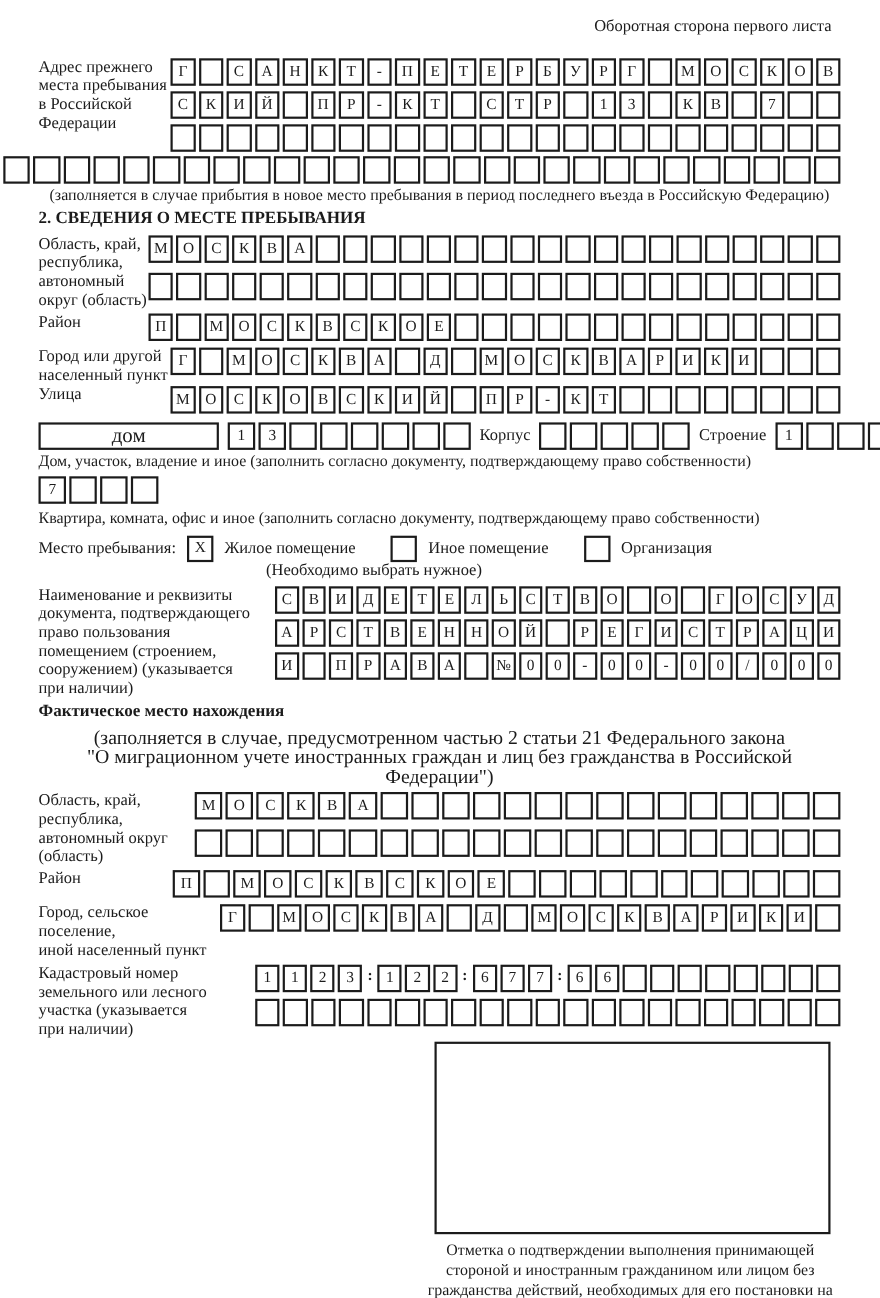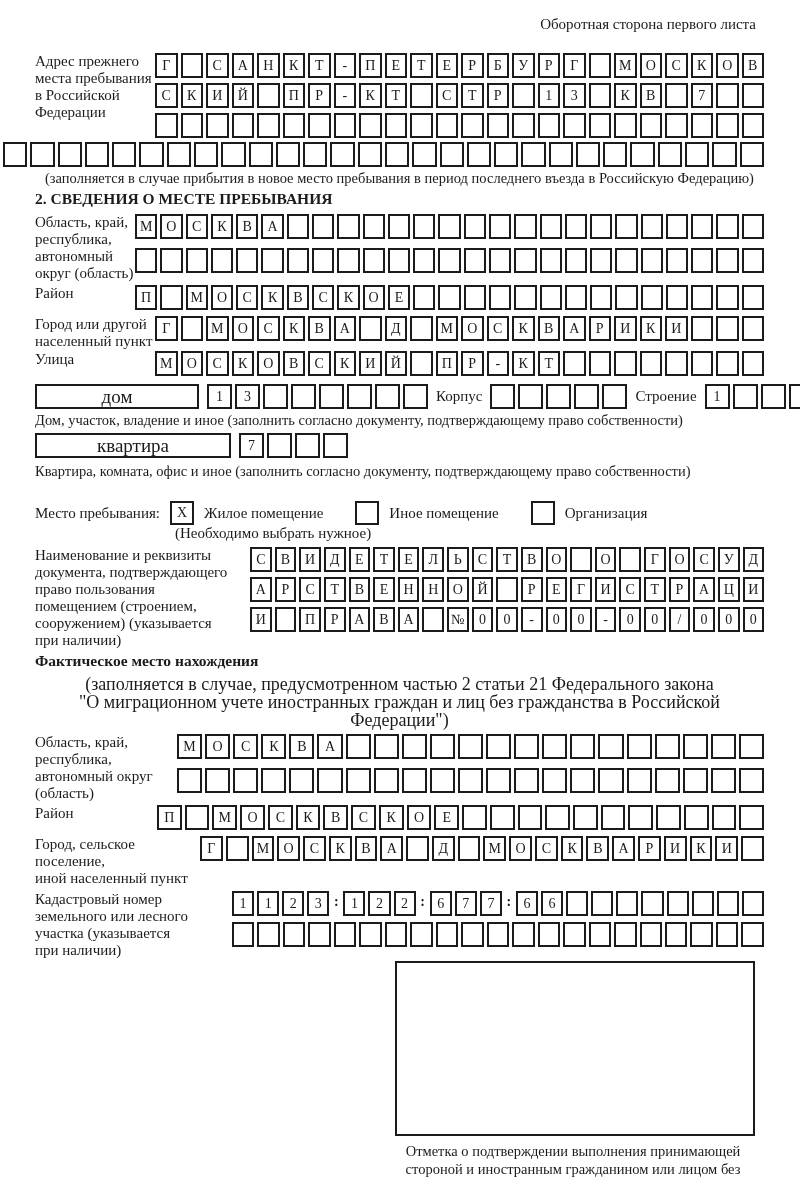--- a/index.html
+++ b/index.html
@@ -20,32 +20,32 @@
         align-items:center;justify-content:center;font-size:14px;background:#fff;}
   .cell.sep{border:none;flex:0 0 8px;font-weight:bold;background:transparent;}
   .cells.fixed{flex:0 0 auto;}
   .cells.fixed .cell{flex:0 0 21px;}
   .fullrow{margin-left:-32px;margin-top:4px;}
   .caption{font-size:14.5px;text-align:center;margin-top:3px;}
   .caption.left{text-align:left;}
   .heading{font-weight:bold;text-align:left;font-size:15.5px;margin-top:3px;}
   .note-line{text-align:center;font-size:18px;line-height:18px;}
   .mt5{margin-top:5px}.mt6{margin-top:6px}.mt3{margin-top:3px}.mt4{margin-top:4px}
-  .mt20{margin-top:20px}.mt8{margin-top:8px}.mt7{margin-top:21px}.mt1{margin-top:1px}
+  .mt20{margin-top:20px}.mt8{margin-top:8px}.mt7{margin-top:7px}.mt1{margin-top:1px}
   .dom-row{display:flex;align-items:center;}
   .named-box{border:2px solid #1b1b1b;height:21px;display:flex;align-items:center;
              justify-content:center;font-size:19px;flex:0 0 auto;}
   .dom-box{width:160px;margin-right:8px;}
   .kv-box{width:192px;margin-right:8px;}
   .inline-label{font-size:15px;margin:0 8px;flex:0 0 auto;}
   .stay-row{display:flex;align-items:center;font-size:15px;gap:10px;}
   .cb{width:20px;height:20px;border:2px solid #1b1b1b;display:flex;align-items:center;
       justify-content:center;font-size:14px;flex:0 0 auto;}
   .gap-l{margin-left:22px;}
-  .stay-note{margin-left:140px;width:330px;font-size:15px;}
+  .stay-note{margin-left:140px;width:330px;text-align:center;font-size:15px;}
   .stamp-box{box-sizing:border-box;width:360px;height:175px;border:2px solid #1b1b1b;
              margin-left:360px;margin-top:2px;}
   .stamp-caption{width:384px;margin-left:346px;text-align:center;font-size:14.5px;
                  line-height:18px;margin-top:6px;}
 </style>
 </head>
 <body>
 
 <div class="page">
 
@@ -350,21 +350,20 @@
     <div class="cells fixed">
         <div class="cell">1</div>
         <div class="cell"></div>
         <div class="cell"></div>
         <div class="cell"></div>
       </div>
   </div>
   <div class="caption left mt3">Дом, участок, владение и иное (заполнить согласно документу, подтверждающему право собственности)</div>
 
   <div class="dom-row mt4">
-    <div class="named-box kv-box">квартира</div>
     <div class="cells fixed">
         <div class="cell">7</div>
         <div class="cell"></div>
         <div class="cell"></div>
         <div class="cell"></div>
       </div>
   </div>
   <div class="caption left mt5">Квартира, комната, офис и иное (заполнить согласно документу, подтверждающему право собственности)</div>
 
   <div class="stay-row mt7">

